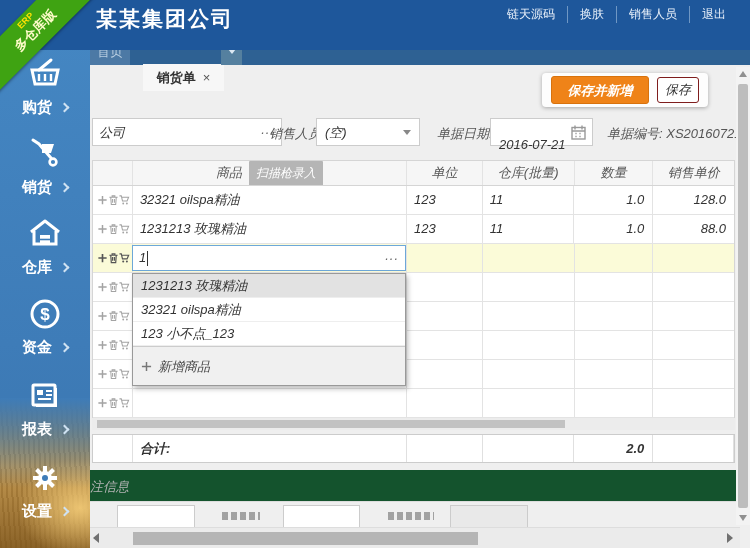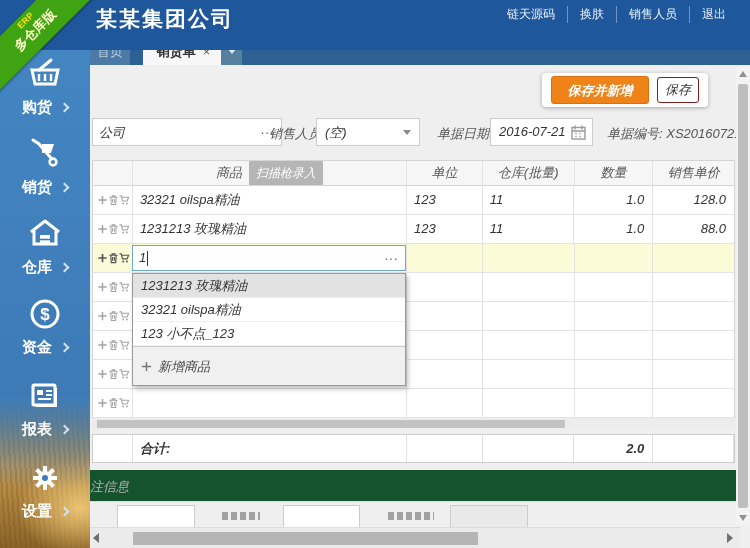--- a/index.html
+++ b/index.html
@@ -31,21 +31,21 @@
   .side-item { position:absolute; left:0; width:90px; text-align:center; cursor:pointer; }
   .side-icon { display:block; margin:0 auto 6px auto; width:38px; height:36px; }
   .side-label { color:#fff; font-size:15px; font-weight:bold; display:inline-block; vertical-align:middle; }
   .side-chevron { display:inline-block; vertical-align:middle; margin-left:9px; width:7px; height:7px;
                   border-right:2px solid #cfe2f2; border-top:2px solid #cfe2f2; transform:rotate(45deg); }
 
   
   .tabbar { position:absolute; left:90px; top:38px; width:660px; height:27px; background:#2e6193; z-index:4; }
   .tab { position:absolute; top:0; height:27px; line-height:27px; text-align:center; font-size:13px; cursor:pointer; }
   .tab-home { left:0; width:40px; background:#4c79a5; color:#b9cfe2; }
-  .tab-active { left:53px; width:81px; background:#f7f7f7; color:#333; font-weight:bold; }
+  .tab-active { left:53px; width:81px; background:#f7f7f7; color:#333; font-weight:bold;margin-top:26px; }
   .tab-active .close { font-weight:normal; color:#555; margin-left:7px; font-size:13px; cursor:pointer; }
   .tab-caret { left:131px; width:21px; background:#55809f; }
   .caret-down { display:inline-block; width:0; height:0; border-left:4px solid transparent; border-right:4px solid transparent; border-top:5px solid #dce8f2; margin-bottom:2px; }
 
   
   .content { position:absolute; left:90px; top:65px; width:660px; height:483px; background:#efefef;font-style:italic; }
 
   
   .save-panel { position:absolute; left:452px; top:8px; width:166px; height:34px; background:#fdfdfd; border-radius:4px; box-shadow:0 1px 4px rgba(0,0,0,.3); }
   .btn { position:absolute; border-radius:3px; font-size:13px; text-align:center; cursor:pointer; }
@@ -57,21 +57,21 @@
   .flabel { position:absolute; top:60px; color:#555; }
   .customer { left:2px; width:190px; }
   .customer .val { position:absolute; left:6px; top:5px; color:#333; }
   .dots { position:absolute; right:6px; top:3px; color:#666; letter-spacing:1px; cursor:pointer; }
   .sales-label { left:179px; }
   .sales-select { left:226px; width:104px; cursor:pointer; }
   .sales-select .val { position:absolute; left:8px; top:5px; color:#333; }
   .sel-caret { position:absolute; right:8px; top:11px; width:0; height:0; border-left:4px solid transparent; border-right:4px solid transparent; border-top:5px solid #888; }
   .date-label { left:347px; }
   .date-input { left:400px; width:103px; }
-  .date-input .val { position:absolute; left:8px; top:5px; color:#333;text-align:center; }
+  .date-input .val { position:absolute; left:8px; top:18px; color:#333;text-align:center; }
   .cal-icon { position:absolute; right:6px; top:6px; width:15px; height:15px; }
   .docnum { position:absolute; left:517px; top:60px; width:130px; color:#555; white-space:nowrap; overflow:hidden; }
 
   
   .grid { position:absolute; left:2px; top:95px; width:643px; background:#fff; border-left:1px solid #d5d5d5; border-right:1px solid #d5d5d5; }
   .thead { display:flex; height:26px; background:#f6f6f6; border-top:1px solid #d5d5d5; border-bottom:1px solid #d5d5d5; color:#555; }
   .thead .cell { display:flex; align-items:center; justify-content:center; }
   .trow { display:flex; height:29px; border-bottom:1px solid #e3e3e3; background:#fff; }
   .trow.active { background:#fbfbd8; }
   .cell { height:100%; border-right:1px solid #e3e3e3; overflow:hidden; white-space:nowrap; }

